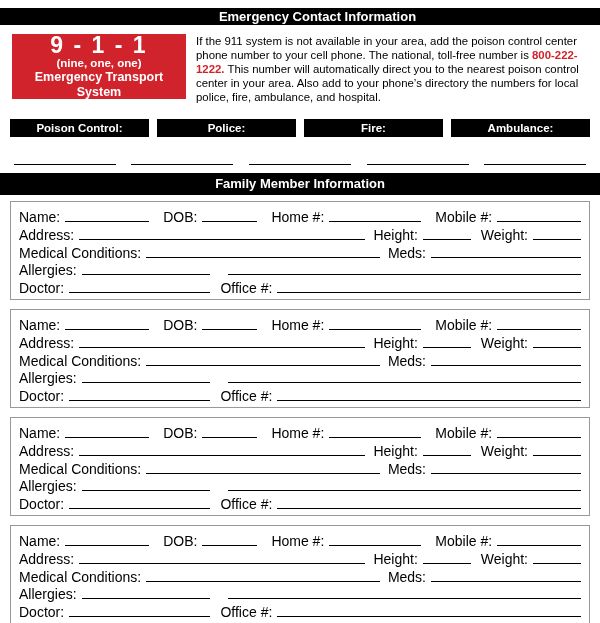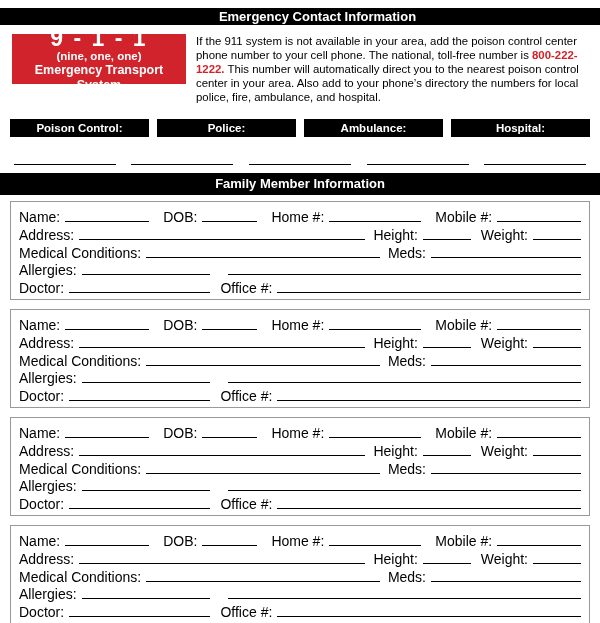--- a/index.html
+++ b/index.html
@@ -12,21 +12,21 @@
   }
   .bar {
     background: var(--bar); color: #fff; font-weight: bold;
     text-align: center; width: 600px;
   }
   .bar.top { margin-top: 8px; height: 17px; line-height: 17px; font-size: 13px; padding-left: 35px; }
   .bar.family { margin-top: 8px; height: 22px; line-height: 22px; font-size: 13px; }
 
   .intro { display: flex; margin: 9px 12px 0 12px; }
   .badge {
-    width: 174px; min-width: 174px; height: 50px; background: var(--accent);
+    width: 174px; min-width: 174px; height: 65px; background: var(--accent);
     color: #fff; text-align: center; display: flex; flex-direction: column;
     justify-content: center; font-weight: bold;
   }
   .badge .b1 { font-size: 23px; letter-spacing: 2px; line-height: 24px; }
   .badge .b2 { font-size: 11.5px; line-height: 13px; }
   .badge .b3 { font-size: 12.5px; line-height: 15px; }
   .intro-text {
     flex: 1; margin-left: 10px; font-size: 11.4px; line-height: 13.9px;
     padding-top: 1px;
   }
@@ -71,22 +71,22 @@
     <div class="b1">9 - 1 - 1</div>
     <div class="b2">(nine, one, one)</div>
     <div class="b3">Emergency Transport System</div>
   </div>
   <div class="intro-text"><span>If the 911 system is not available in your area, add the poison control center phone number to your cell phone. The national, toll-free number is </span><span class="phone">800-222-1222.</span><span> This number will automatically direct you to the nearest poison control center in your area. Also add to your phone’s directory the numbers for local police, fire, ambulance, and hospital.</span></div>
 </div>
 
 <div class="contacts">
   <div class="contact-box">Poison Control:</div>
   <div class="contact-box">Police:</div>
+  <div class="contact-box">Fire:</div>
   <div class="contact-box">Ambulance:</div>
-  <div class="contact-box">Hospital:</div>
 </div>
 
 <div class="contact-lines">
   <div class="contact-line-cell">
       <div class="ln"></div>
     </div>
   <div class="contact-line-cell">
       <div class="ln"></div>
     </div>
   <div class="contact-line-cell">

